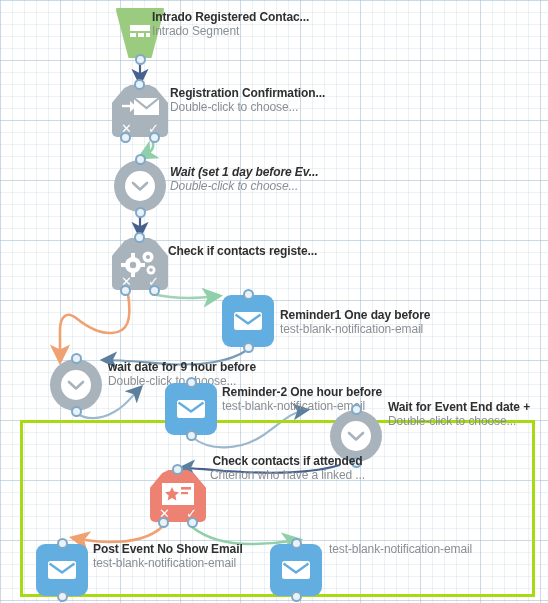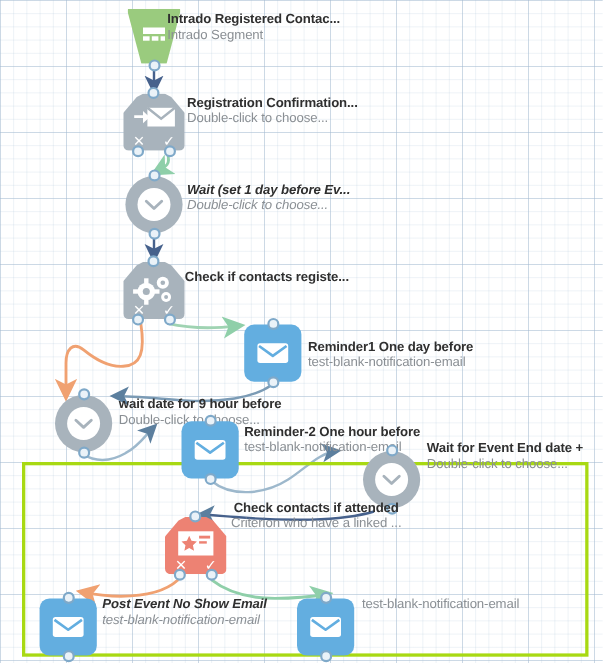--- a/index.html
+++ b/index.html
@@ -292,21 +292,21 @@
   <div class="node" style="left:36px;top:544px;width:52px;height:52px;">
     <div class="mailbox">
       <svg width="30" height="22" viewBox="0 0 30 22">
         <rect x="1" y="2" width="28" height="18" rx="2.5" fill="#ffffff"></rect>
         <path d="M2.5,4.5 L15,13.5 L27.5,4.5" fill="none" stroke="#63aee0" stroke-width="2.4" stroke-linejoin="round"></path>
       </svg>
     </div>
     <div class="port" style="left:21px;top:-6px;"></div>
     <div class="port" style="left:21px;top:47px;"></div>
   </div>
-  <div class="labels" style="left:93px;top:542px;font-style:italic;">
+  <div class="labels" style="left:93px;top:542px;">
     <div class="lbl-title">Post Event No Show Email</div>
     <div class="lbl-sub">test-blank-notification-email</div>
   </div>
 
   <div class="node" style="left:270px;top:544px;width:52px;height:52px;">
     <div class="mailbox">
       <svg width="30" height="22" viewBox="0 0 30 22">
         <rect x="1" y="2" width="28" height="18" rx="2.5" fill="#ffffff"></rect>
         <path d="M2.5,4.5 L15,13.5 L27.5,4.5" fill="none" stroke="#63aee0" stroke-width="2.4" stroke-linejoin="round"></path>
       </svg>

